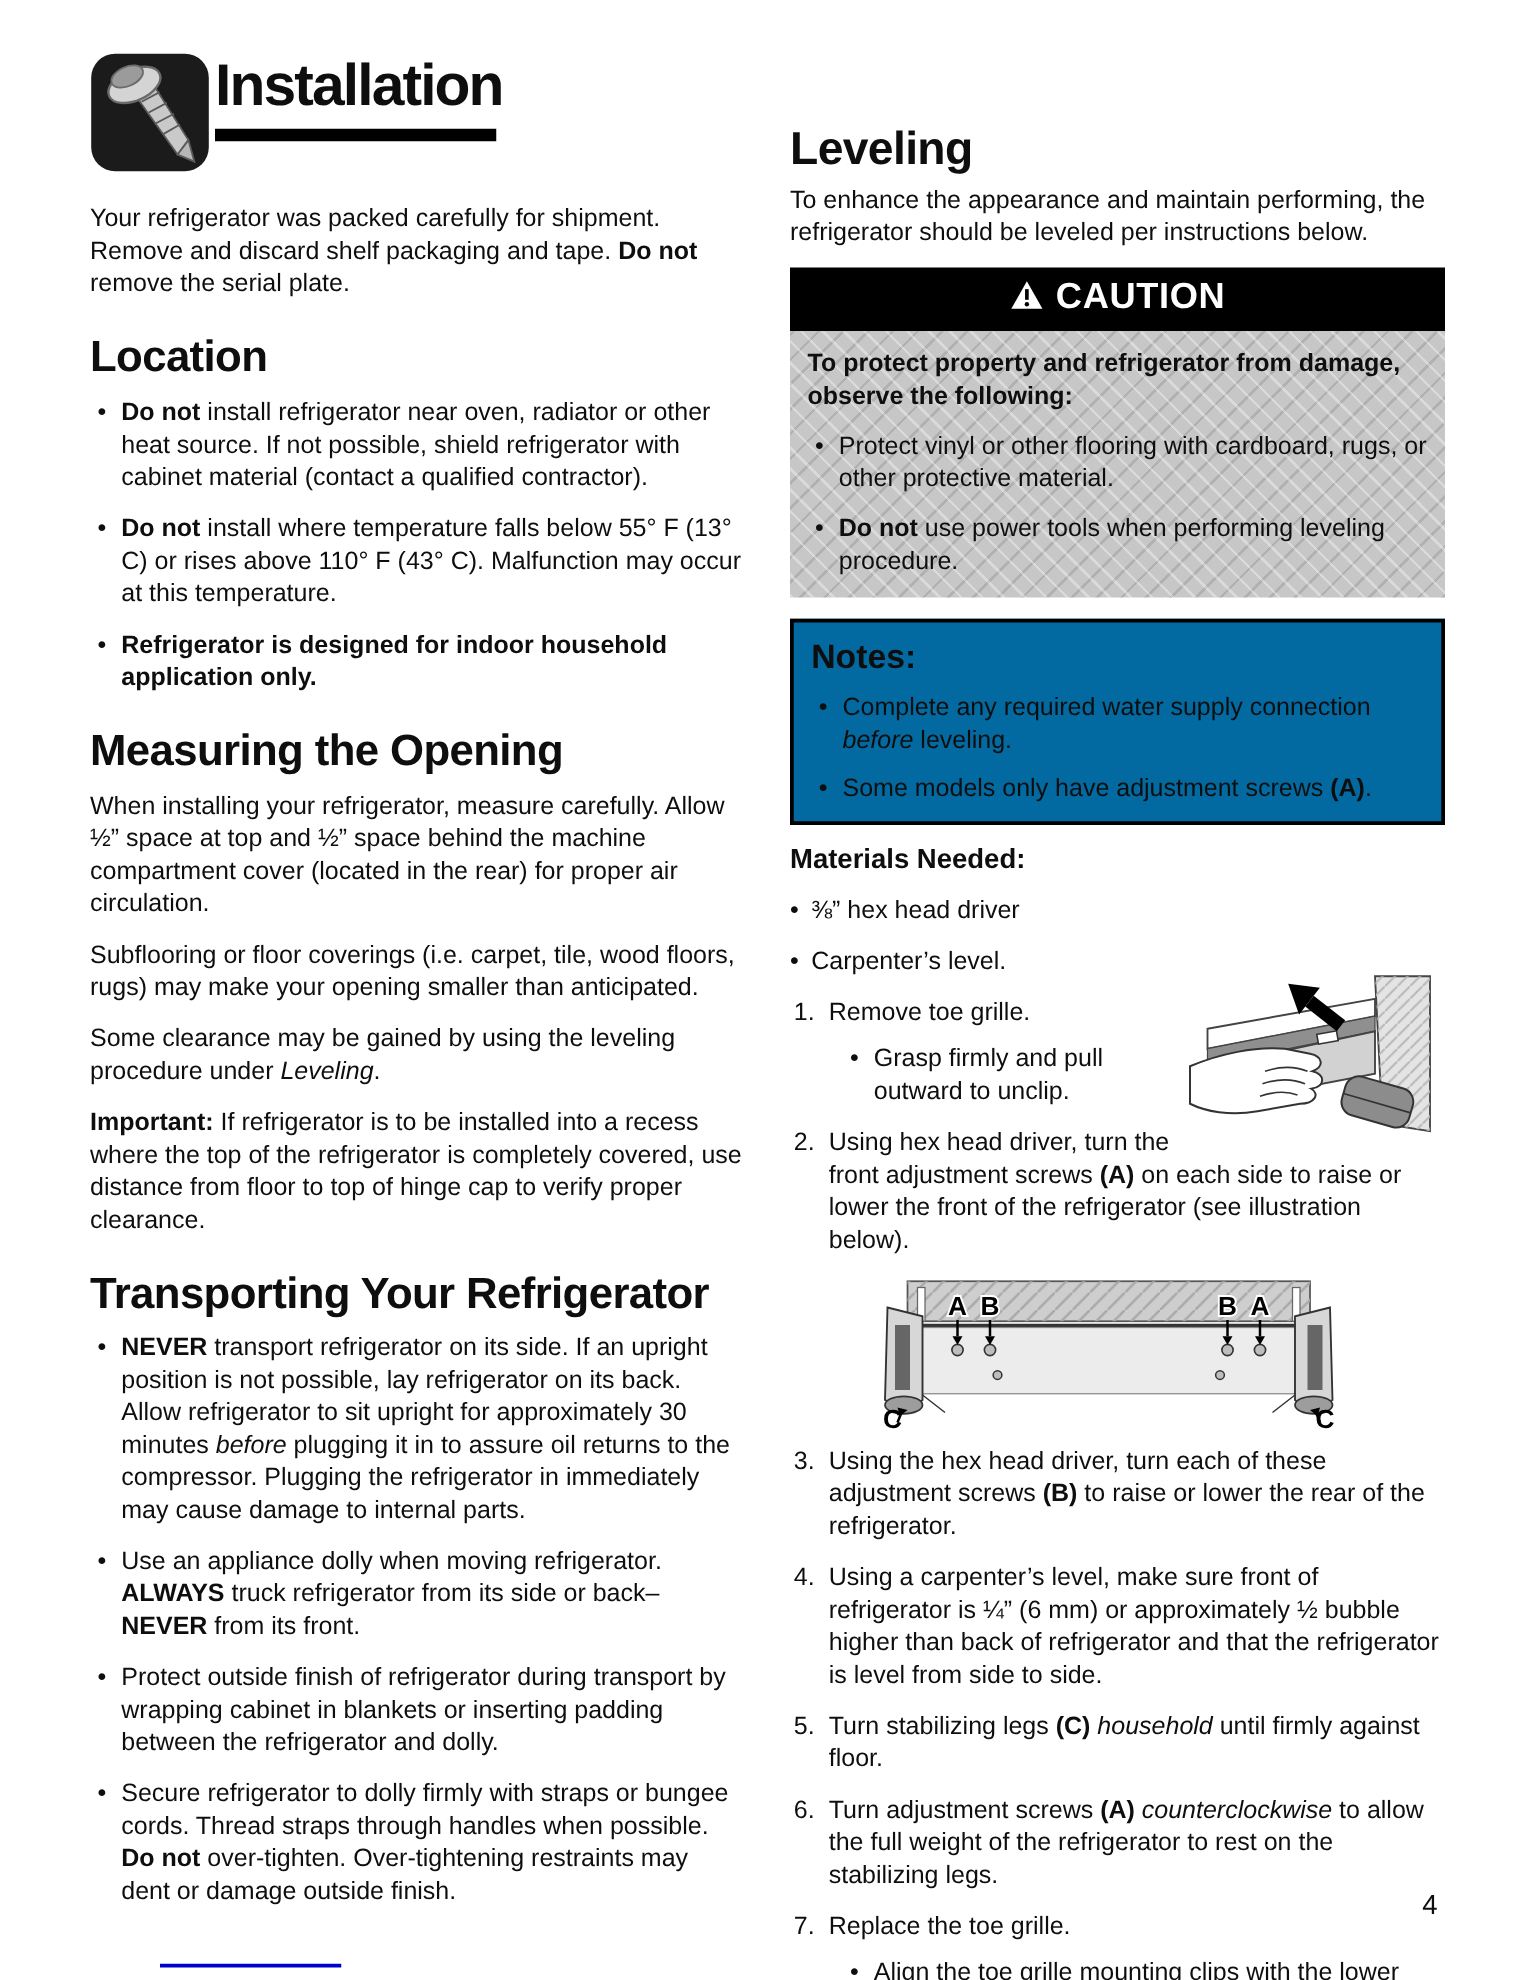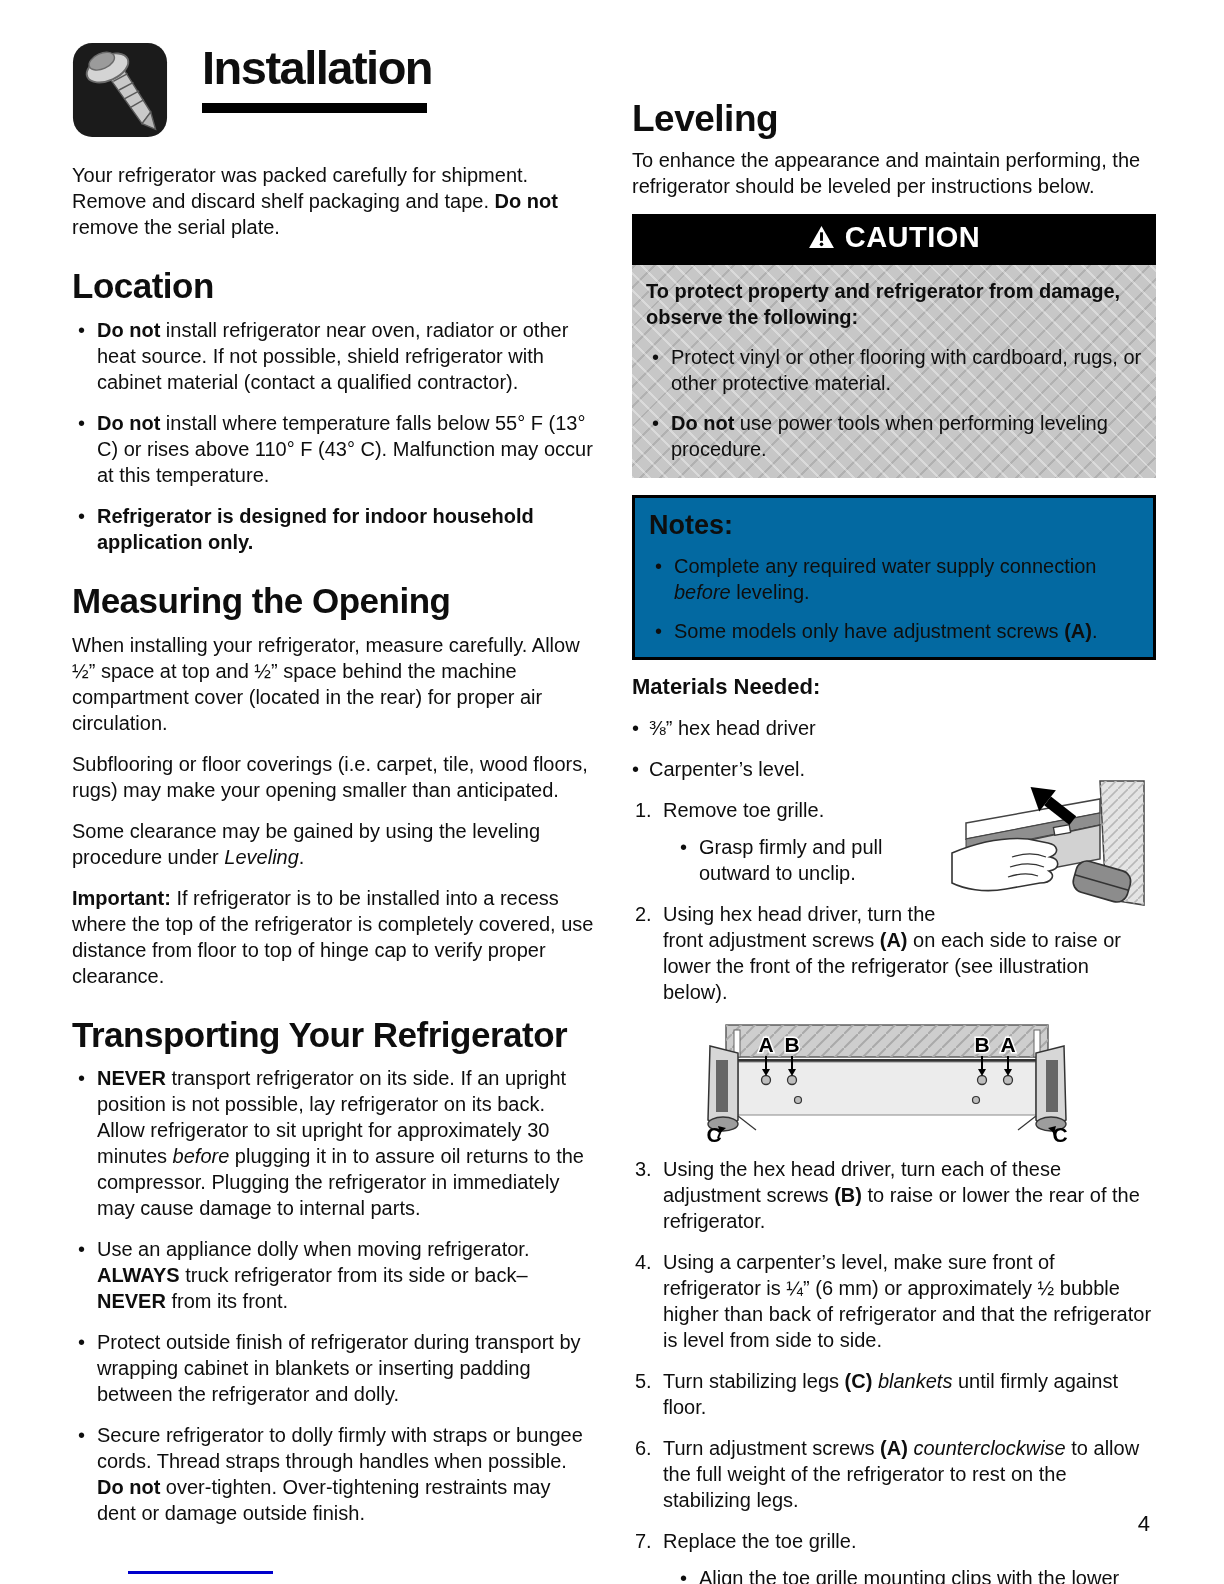--- a/index.html
+++ b/index.html
@@ -5,21 +5,21 @@
   html,body { margin:0; padding:0; background:#ffffff; }
   .page {
     position:relative; width:1224px; height:1584px; background:#ffffff;
     color:#0e0e0e; font-family:"Liberation Sans", sans-serif;
     font-size:20px; line-height:1.3; overflow:hidden;
   }
   .col { position:absolute; }
   .col-left  { left:72px;  top:42px;  width:522px; }
   .col-right { left:632px; top:100px; width:524px; }
 
-  .title-row { display:flex; align-items:flex-start; gap:34px; margin:0 0 24px 0; }
+  .title-row { display:flex; align-items:flex-start; gap:4px; margin:0 0 24px 0; }
   .badge { width:96px; height:96px; flex:0 0 auto; }
   .badge svg { width:96px; height:96px; display:block; }
   h1 { font-size:47px; line-height:1.0; margin:2px 0 0 0; letter-spacing:-1.5px; font-weight:bold; }
   .rule { height:10px; background:#000; margin-top:12px; width:98%; }
 
   h2 { font-size:35px; margin:28px 0 12px 0; letter-spacing:-0.5px; line-height:1.05; font-weight:bold; }
   .col-right h2 { margin:0 0 8px 0; font-size:37px; }
   p { margin:0 0 15px 0; }
 
   ul.bullets { list-style:none; margin:0 0 4px 0; padding:0; }
@@ -269,21 +269,21 @@
         <span><span>Using the hex head driver, turn each of these adjustment screws </span><span class="b">(B)</span><span> to raise or lower the rear of the refrigerator.</span></span>
       </div>
 
       <div class="step">
         <span class="n">4.</span>
         <span><span>Using a carpenter’s level, make sure front of refrigerator is ¼” (6 mm) or approximately ½ bubble higher than back of refrigerator and that the refrigerator is level from side to side.</span></span>
       </div>
 
       <div class="step">
         <span class="n">5.</span>
-        <span><span>Turn stabilizing legs </span><span class="b">(C)</span><span> </span><span class="i">blankets</span><span> until firmly against floor.</span></span>
+        <span><span>Turn stabilizing legs </span><span class="b">(C)</span><span> </span><span class="i">household</span><span> until firmly against floor.</span></span>
       </div>
 
       <div class="step">
         <span class="n">6.</span>
         <span><span>Turn adjustment screws </span><span class="b">(A)</span><span> </span><span class="i">counterclockwise</span><span> to allow the full weight of the refrigerator to rest on the stabilizing legs.</span></span>
       </div>
 
       <div class="step">
         <span class="n">7.</span>
         <span><span>Replace the toe grille.</span></span>

